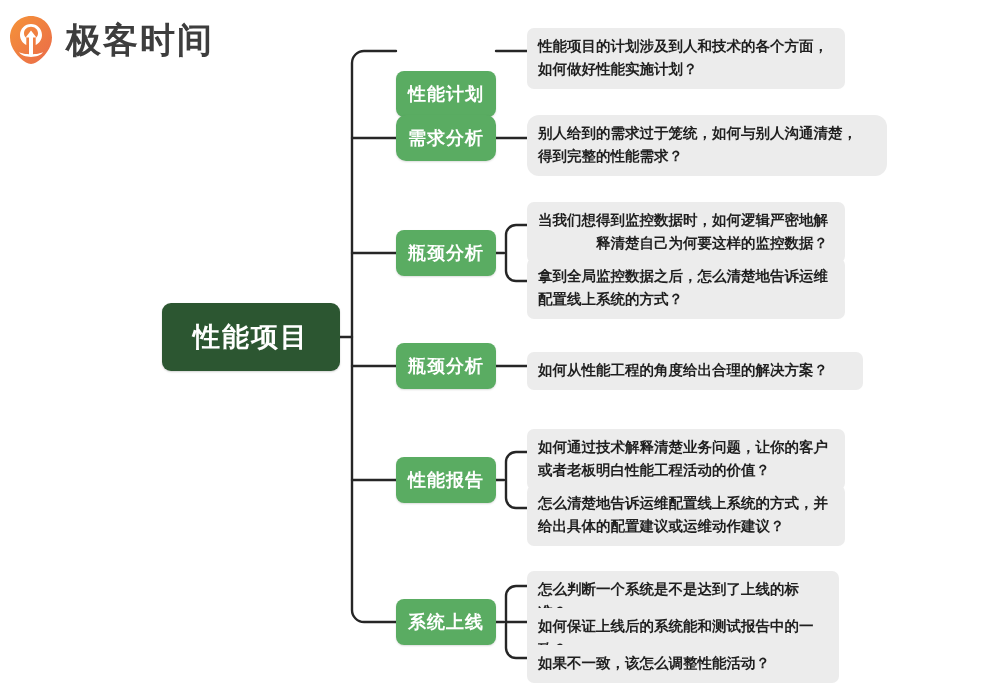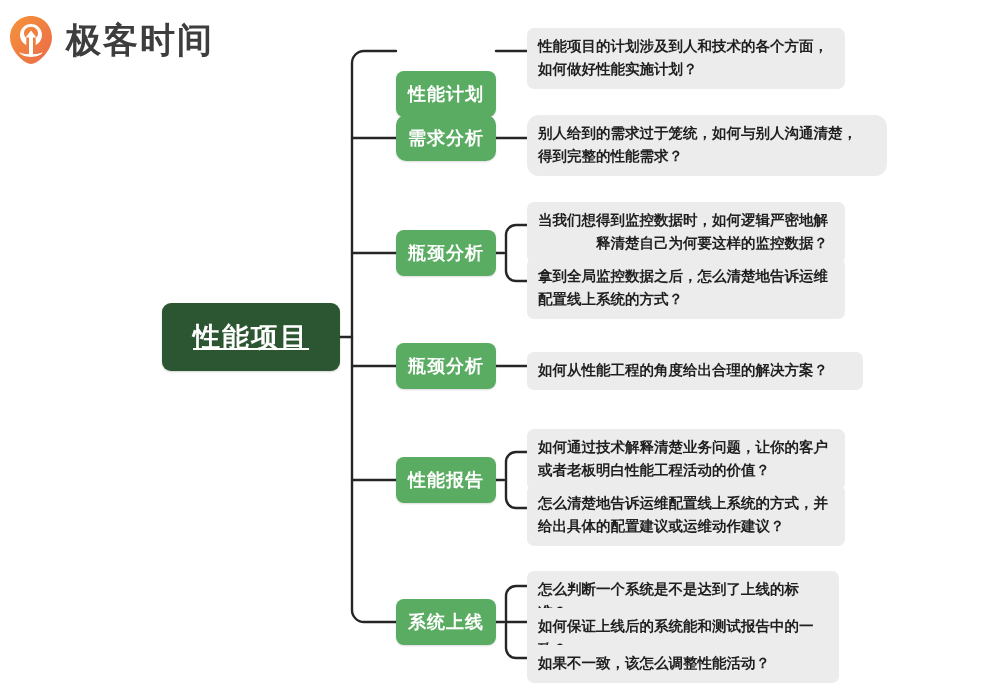--- a/index.html
+++ b/index.html
@@ -59,21 +59,20 @@
     border-radius: 9px;
     display: flex;
     align-items: center;
     justify-content: center;
     color: #ffffff;
     font-size: 27px;
     font-weight: 700;
     letter-spacing: 2px;
     box-shadow: 0 1px 2px rgba(0,0,0,0.18);
     font-family: "DejaVu Sans", "Liberation Sans", sans-serif;
-    text-decoration: underline;
   }
 
   .branch-node {
     position: absolute;
     left: 396px;
     width: 100px;
     height: 46px;
     background: #5aac62;
     border-radius: 8px;
     display: flex;

